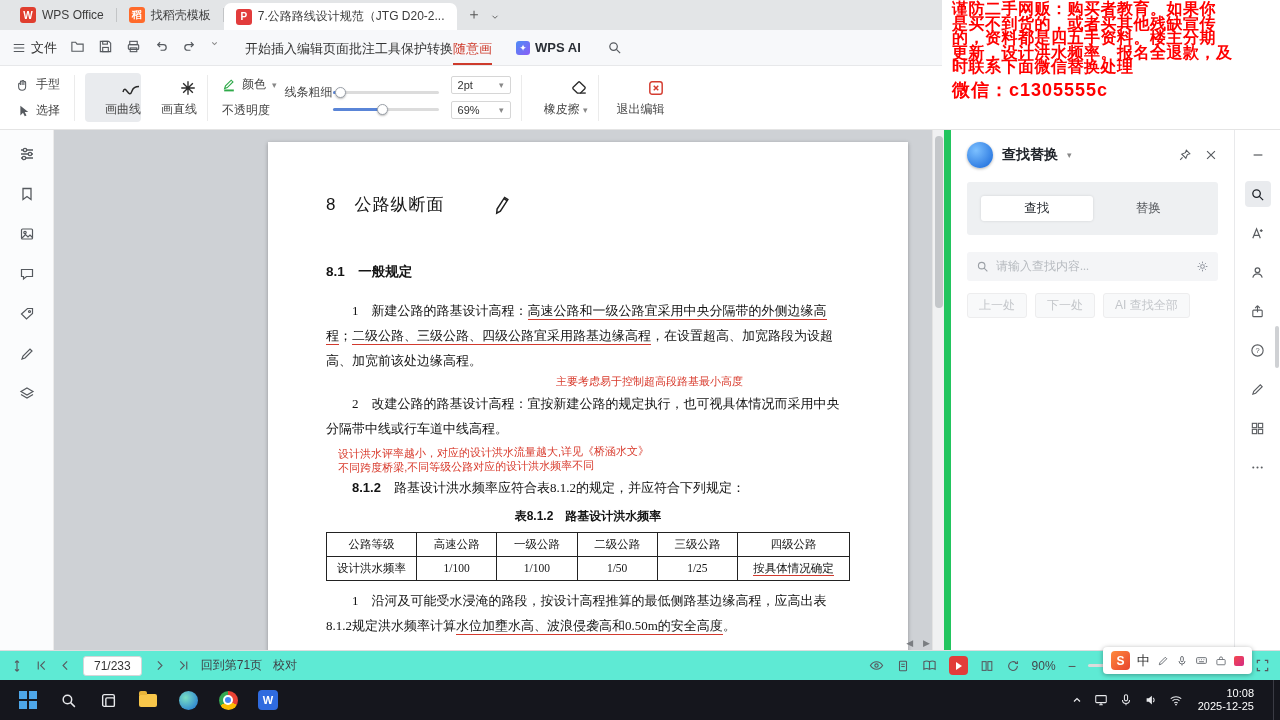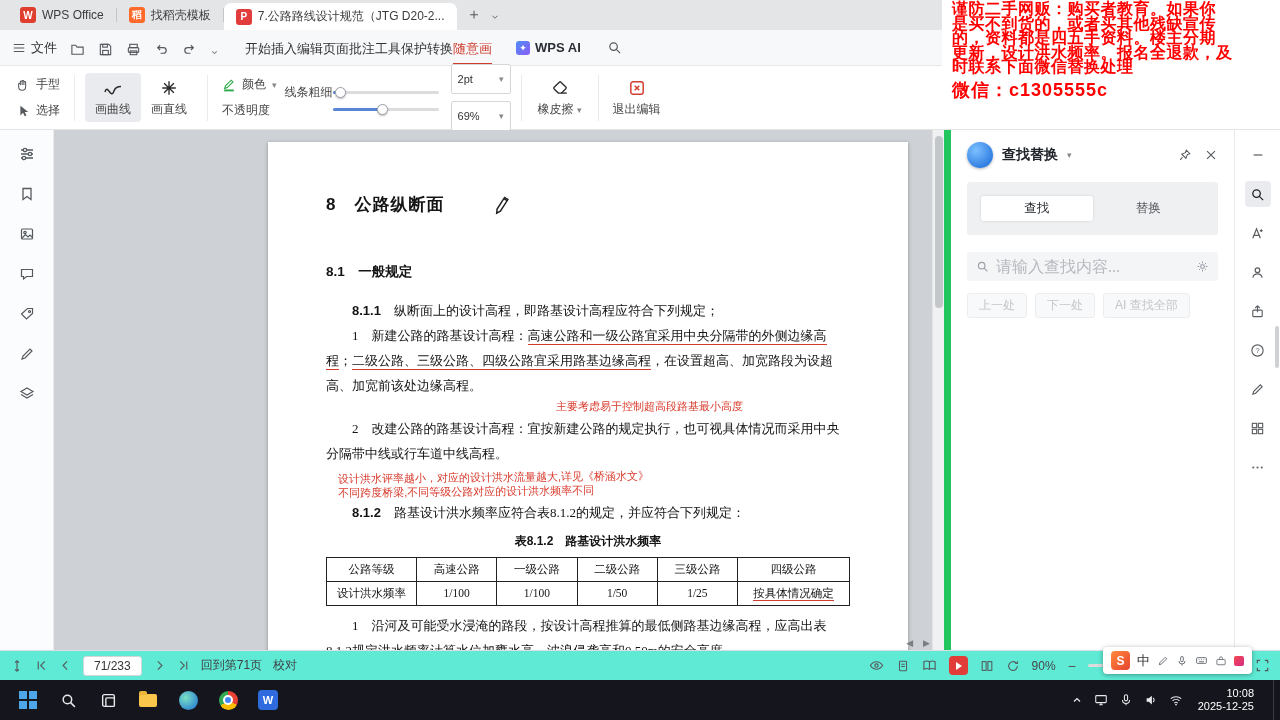--- a/index.html
+++ b/index.html
@@ -17,49 +17,49 @@
 .tb-plus{font-size:15px;color:#555;padding:0 8px 6px 10px}
 .tb-caret{padding:0 6px 8px 0;color:#666}
 
 
 .ad{position:absolute;top:0;right:0;width:338px;background:#fff;z-index:60;padding:2px 8px 5px 10px;color:#ff0000;font-weight:bold}
 .ad-line{font-size:16px;line-height:14.5px;letter-spacing:.5px}
 .ad-wechat{font-size:18px;margin-top:3px;letter-spacing:1px}
 
 
 .menubar{height:36px;background:#f7f8fa;display:flex;align-items:center;padding:0 12px;border-bottom:1px solid #e7e8ea}
-.mb-left{display:flex;align-items:flex-end;gap:13px;color:#555}
+.mb-left{display:flex;align-items:flex-start;gap:13px;color:#555}
 .mb-file{display:flex;align-items:center;gap:5px;font-size:13px;color:#333}
 .menu-tabs{display:flex;font-size:13px;color:#333;margin-left:26px;height:100%}
 .menu-tab{padding:10px 0 8px;cursor:default}
 .menu-tab.active{color:#ce3b2c;border-bottom:2px solid #ce3b2c}
 .mb-ai{display:flex;align-items:center;gap:5px;margin-left:24px;font-size:13px;color:#2b2f36;font-weight:bold}
 .ai-sq{width:14px;height:14px;border-radius:3px;background:linear-gradient(135deg,#4d8df6,#8a5cf5);color:#fff;font-size:9px;display:flex;align-items:center;justify-content:center}
 .mb-search{margin-left:26px}
 
 
 .ribbon{height:64px;background:#fff;border-bottom:1px solid #e4e4e4;display:flex;align-items:center;padding:0 12px}
 .rb-col{display:flex;flex-direction:column;justify-content:center;gap:7px}
 .rb-sm{display:flex;align-items:center;gap:6px;font-size:12px;color:#444;padding:1px 4px;border-radius:3px}
-.rb-big{width:56px;display:flex;flex-direction:column;align-items:center;gap:4px;font-size:12px;color:#444;padding:6px 0 4px;border-radius:4px}
+.rb-big{width:56px;display:flex;flex-direction:column;align-items:flex-end;gap:4px;font-size:12px;color:#444;padding:6px 0 4px;border-radius:4px}
 .rb-big.selected{background:#e9ebee}
 .rb-sep{width:1px;height:46px;background:#ebebeb;margin:0 10px;flex:none}
-.rb-dd{width:60px;height:30px;border:1px solid #d6d6d6;border-radius:2px;display:flex;align-items:center;justify-content:space-between;padding:0 6px;font-size:11px;color:#333;background:#fff}
+.rb-dd{width:60px;height:18px;border:1px solid #d6d6d6;border-radius:2px;display:flex;align-items:center;justify-content:space-between;padding:0 6px;font-size:11px;color:#333;background:#fff}
 .slider{width:106px;height:3px;background:#dcdcdc;border-radius:2px;position:relative}
 .slider .fill{position:absolute;left:0;top:0;height:3px;background:#5a85d7;border-radius:2px}
 .slider .knob{position:absolute;top:-4px;width:11px;height:11px;border-radius:50%;background:#fff;border:1px solid #9aa0a8;box-shadow:0 1px 2px rgba(0,0,0,.25)}
 .rb-lbl{font-size:12px;color:#444;white-space:nowrap}
 .caret{color:#888;font-size:9px}
 
 
 .main{display:flex;height:520px}
 .left-rail{width:54px;background:#fbfcfd;border-right:1px solid #ebebeb;display:flex;flex-direction:column;align-items:center;padding-top:16px;gap:24px}
 .doc-area{flex:1;position:relative;background:#ced1d5;overflow:hidden}
 .page{position:absolute;left:214px;top:12px;width:640px;height:780px;background:#fff;box-shadow:0 1px 4px rgba(0,0,0,.3);padding:50px 58px 0;font-family:"Liberation Serif","DejaVu Serif",serif;font-size:13px;color:#141414;line-height:25px}
-.doc-h1{font-family:"Liberation Sans","DejaVu Sans",sans-serif;font-weight:bold;font-size:17px;letter-spacing:1px;display:flex;align-items:center;margin-bottom:42px}
+.doc-h1{font-family:"Liberation Sans","DejaVu Sans",sans-serif;font-weight:normal;font-size:17px;letter-spacing:1px;display:flex;align-items:center;margin-bottom:42px}
 .pencil{margin-left:48px;transform:rotate(-12deg);color:#2b2b2b}
 .doc-h2{font-family:"Liberation Sans","DejaVu Sans",sans-serif;font-weight:bold;font-size:13.5px;margin-bottom:14px}
 .para{text-indent:2em}
 .seg-b{font-family:"Liberation Sans","DejaVu Sans",sans-serif;font-weight:bold}
 .u-red{border-bottom:1.5px solid #d23a2e;padding-bottom:1px}
 .red-note{font-family:"Liberation Sans","DejaVu Sans",sans-serif;color:#d8392b;font-size:11px;line-height:14px}
 .note1{margin:1px 0 3px 230px}
 .note2{margin:3px 0 3px 12px;transform:rotate(-0.6deg)}
 .tbl-caption{font-family:"Liberation Sans","DejaVu Sans",sans-serif;font-weight:bold;font-size:12px;text-align:center;margin:4px 0 3px;text-indent:0}
 table.spec{border-collapse:collapse;width:100%;font-size:11.5px;text-align:center;margin-bottom:7px}
@@ -71,21 +71,21 @@
 
 .find-panel{width:290px;background:#fff;border-left:7px solid #22c55e;padding:12px 16px;position:relative}
 .fp-header{display:flex;align-items:center;gap:9px}
 .fp-avatar{width:26px;height:26px;border-radius:50%;background:radial-gradient(circle at 35% 32%,#7cc0ff,#1565d8);box-shadow:0 1px 3px rgba(0,0,0,.3);flex:none}
 .fp-title{font-size:14px;color:#1f2329;font-weight:bold}
 .fp-actions{margin-left:auto;display:flex;gap:12px}
 .fp-tabs{margin-top:14px;display:flex;background:#eef0f2;border-radius:3px;padding:14px}
 .fp-tab{flex:1;height:25px;display:flex;align-items:center;justify-content:center;font-size:12.5px;color:#55585d;border-radius:3px}
 .fp-tab.active{background:#fff;color:#1f2329;box-shadow:0 0 3px rgba(0,0,0,.12)}
 .fp-input{margin-top:17px;height:29px;background:#f4f5f7;border-radius:3px;display:flex;align-items:center;padding:0 9px;gap:7px}
-.fp-input input{flex:1;border:none;background:transparent;outline:none;font-size:16px;color:#333;font-family:Liberation Serif, serif;min-width:0}
+.fp-input input{flex:1;border:none;background:transparent;outline:none;font-size:12px;color:#333;font-family:Liberation Serif, serif;min-width:0}
 .fp-input input::placeholder{color:#b6babf}
 .fp-btns{margin-top:12px;display:flex;gap:8px}
 .fp-btn{height:25px;padding:0 11px;background:#f8f9fa;border:1px solid #ededee;border-radius:3px;font-size:12px;color:#c3c6ca;display:flex;align-items:center}
 
 
 .right-rail{width:46px;background:#fff;border-left:1px solid #e8e9eb;display:flex;flex-direction:column;align-items:center;padding-top:12px;gap:13px;position:relative;color:#5a5d61}
 .rr-ic{width:26px;height:26px;display:flex;align-items:center;justify-content:center;border-radius:4px}
 .rr-ic.active{background:#e9ebee;color:#1f2329}
 .rr-scroll{position:absolute;right:1px;top:196px;width:4px;height:42px;background:#cfd1d4;border-radius:2px}
 
@@ -378,21 +378,20 @@
       <div class="doc-h1">
         <span>8　公路纵断面</span>
         <span class="pencil ic">
           <svg width="20" height="20" viewBox="0 0 16 16" fill="none" stroke="#222" stroke-width="1.2">
               <path d="M2.5 13.5l1-3.2 7.8-7.8 2.2 2.2-7.8 7.8z"></path>
               <path d="M10.5 3.3l2.2 2.2"></path>
             </svg>
         </span>
       </div>
       <div class="doc-h2">8.1　一般规定</div>
-      <p class="para"><span class="seg-b">8.1.1　</span><span>纵断面上的设计高程，即路基设计高程应符合下列规定；</span></p>
       <p class="para"><span>1　新建公路的路基设计高程：</span><span class="u-red">高速公路和一级公路宜采用中央分隔带的外侧边缘高程</span><span>；</span><span class="u-red">二级公路、三级公路、四级公路宜采用路基边缘高程</span><span>，在设置超高、加宽路段为设超高、加宽前该处边缘高程。</span></p>
       <div class="red-note note1">主要考虑易于控制超高段路基最小高度</div>
       <p class="para"><span>2　改建公路的路基设计高程：宜按新建公路的规定执行，也可视具体情况而采用中央分隔带中线或行车道中线高程。</span></p>
       <div class="red-note note2">
         <div>设计洪水评率越小，对应的设计洪水流量越大,详见《桥涵水文》</div>
         <div>不同跨度桥梁,不同等级公路对应的设计洪水频率不同</div>
       </div>
       <p class="para"><span class="seg-b">8.1.2　</span><span>路基设计洪水频率应符合表8.1.2的规定，并应符合下列规定：</span></p>
       <div class="tbl-caption">表8.1.2　路基设计洪水频率</div>
       <table class="spec">

